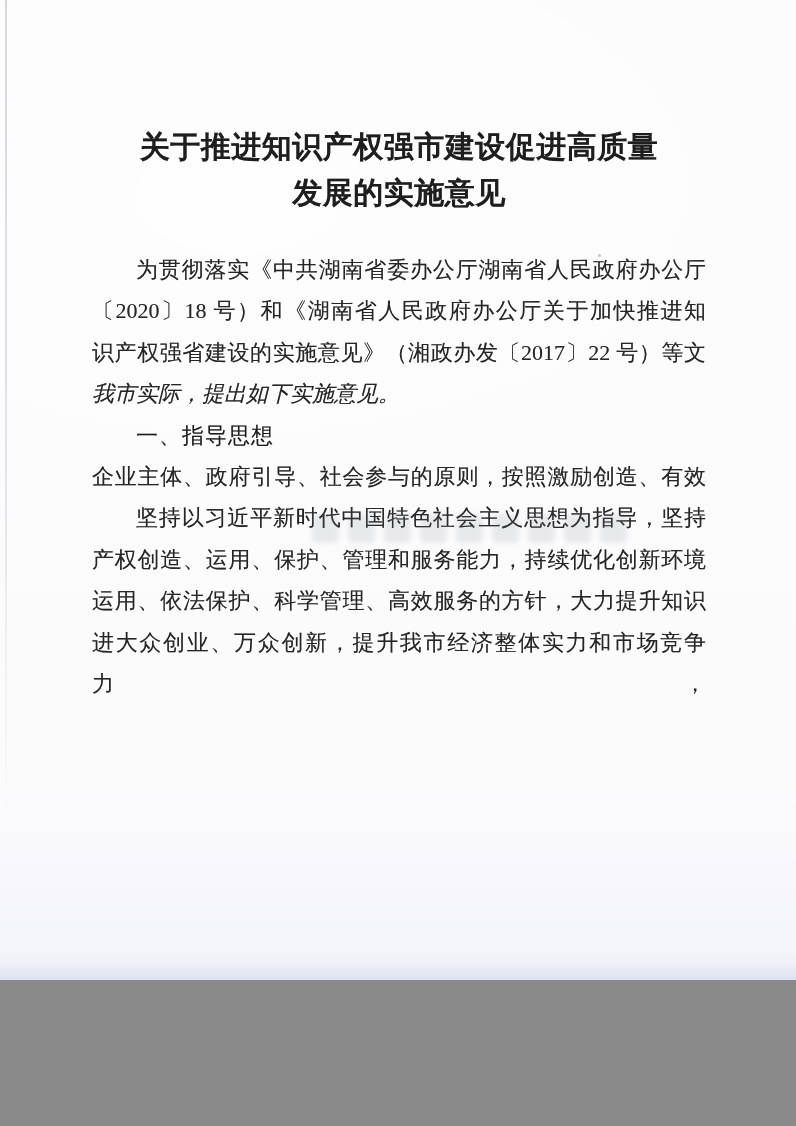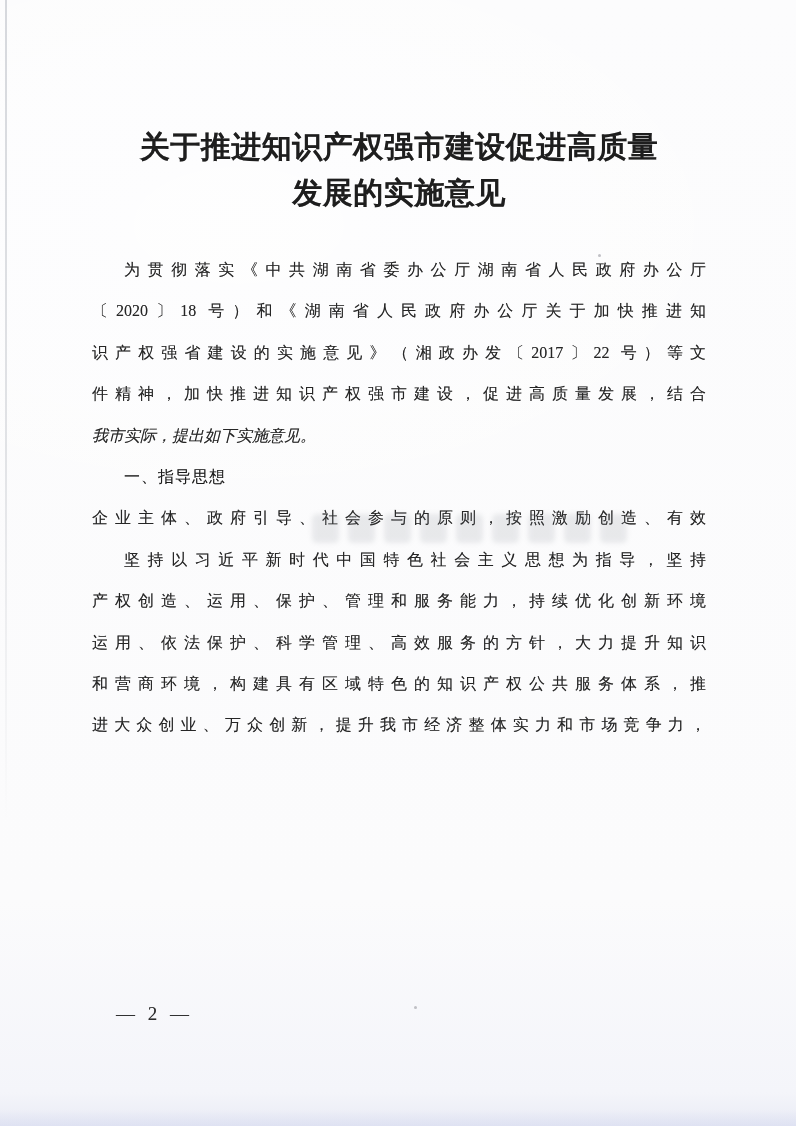--- a/index.html
+++ b/index.html
@@ -4,21 +4,21 @@
 <style>
   html, body {
     margin: 0;
     padding: 0;
     background: #8a8a8a;
     font-family: "Liberation Serif", serif;
   }
   .page {
     position: relative;
     width: 796px;
-    height: 1126px;
+    height: 980px;
     margin: 0 auto;
     background:
       radial-gradient(ellipse 900px 500px at 30% 20%, rgba(255,255,255,0.6), rgba(255,255,255,0) 70%),
       linear-gradient(180deg, #fcfcfd 0%, #fbfbfc 80%, #f4f5fa 97%, #e9ebf5 100%);
     overflow: hidden;
     color: #262626;
   }
   
   .scan-edge {
     position: absolute;
@@ -48,21 +48,21 @@
     font-weight: 700;
     font-size: 30px;
     line-height: 46px;
     text-align: center;
     color: #1e1e1e;
     letter-spacing: 0.5px;
     margin: 0 0 33px 0;
     text-shadow: 0 0 0.6px rgba(0,0,0,0.45);
   }
   .line {
-    font-size: 16px;
+    font-size: 22px;
     line-height: 41.4px;
     white-space: nowrap;
     text-shadow: 0 0 0.5px rgba(0,0,0,0.35);
   }
   .l-mid, .l-first {
     white-space: normal;
     text-align: justify;
     text-align-last: justify;
     text-justify: inter-character;
   }
@@ -126,28 +126,26 @@
 
   <div class="content">
     <div class="title">
       <div>关于推进知识产权强市建设促进高质量</div>
       <div>发展的实施意见</div>
     </div>
 
     <div class="line l-first">为贯彻落实《中共湖南省委办公厅湖南省人民政府办公厅</div>
     <div class="line l-mid">〔2020〕18 号）和《湖南省人民政府办公厅关于加快推进知</div>
     <div class="line l-mid">识产权强省建设的实施意见》（湘政办发〔2017〕22 号）等文</div>
-    <div class="line l-mid">件精神，加快推进知识产权强市建设，促进高质量发展，结合</div>
     <div class="line l-end">我市实际，提出如下实施意见。</div>
     <div class="line l-head">一、指导思想</div>
     <div class="line l-mid">企业主体、政府引导、社会参与的原则，按照激励创造、有效</div>
     <div class="line l-first">坚持以习近平新时代中国特色社会主义思想为指导，坚持</div>
     <div class="line l-mid">产权创造、运用、保护、管理和服务能力，持续优化创新环境</div>
     <div class="line l-mid">运用、依法保护、科学管理、高效服务的方针，大力提升知识</div>
-    <div class="line l-mid">和营商环境，构建具有区域特色的知识产权公共服务体系，推</div>
     <div class="line l-mid">进大众创业、万众创新，提升我市经济整体实力和市场竞争力，</div>
 
   </div>
 
   <div class="ghost-row">
     <span></span>
       <span></span>
       <span></span>
       <span></span>
       <span></span>

